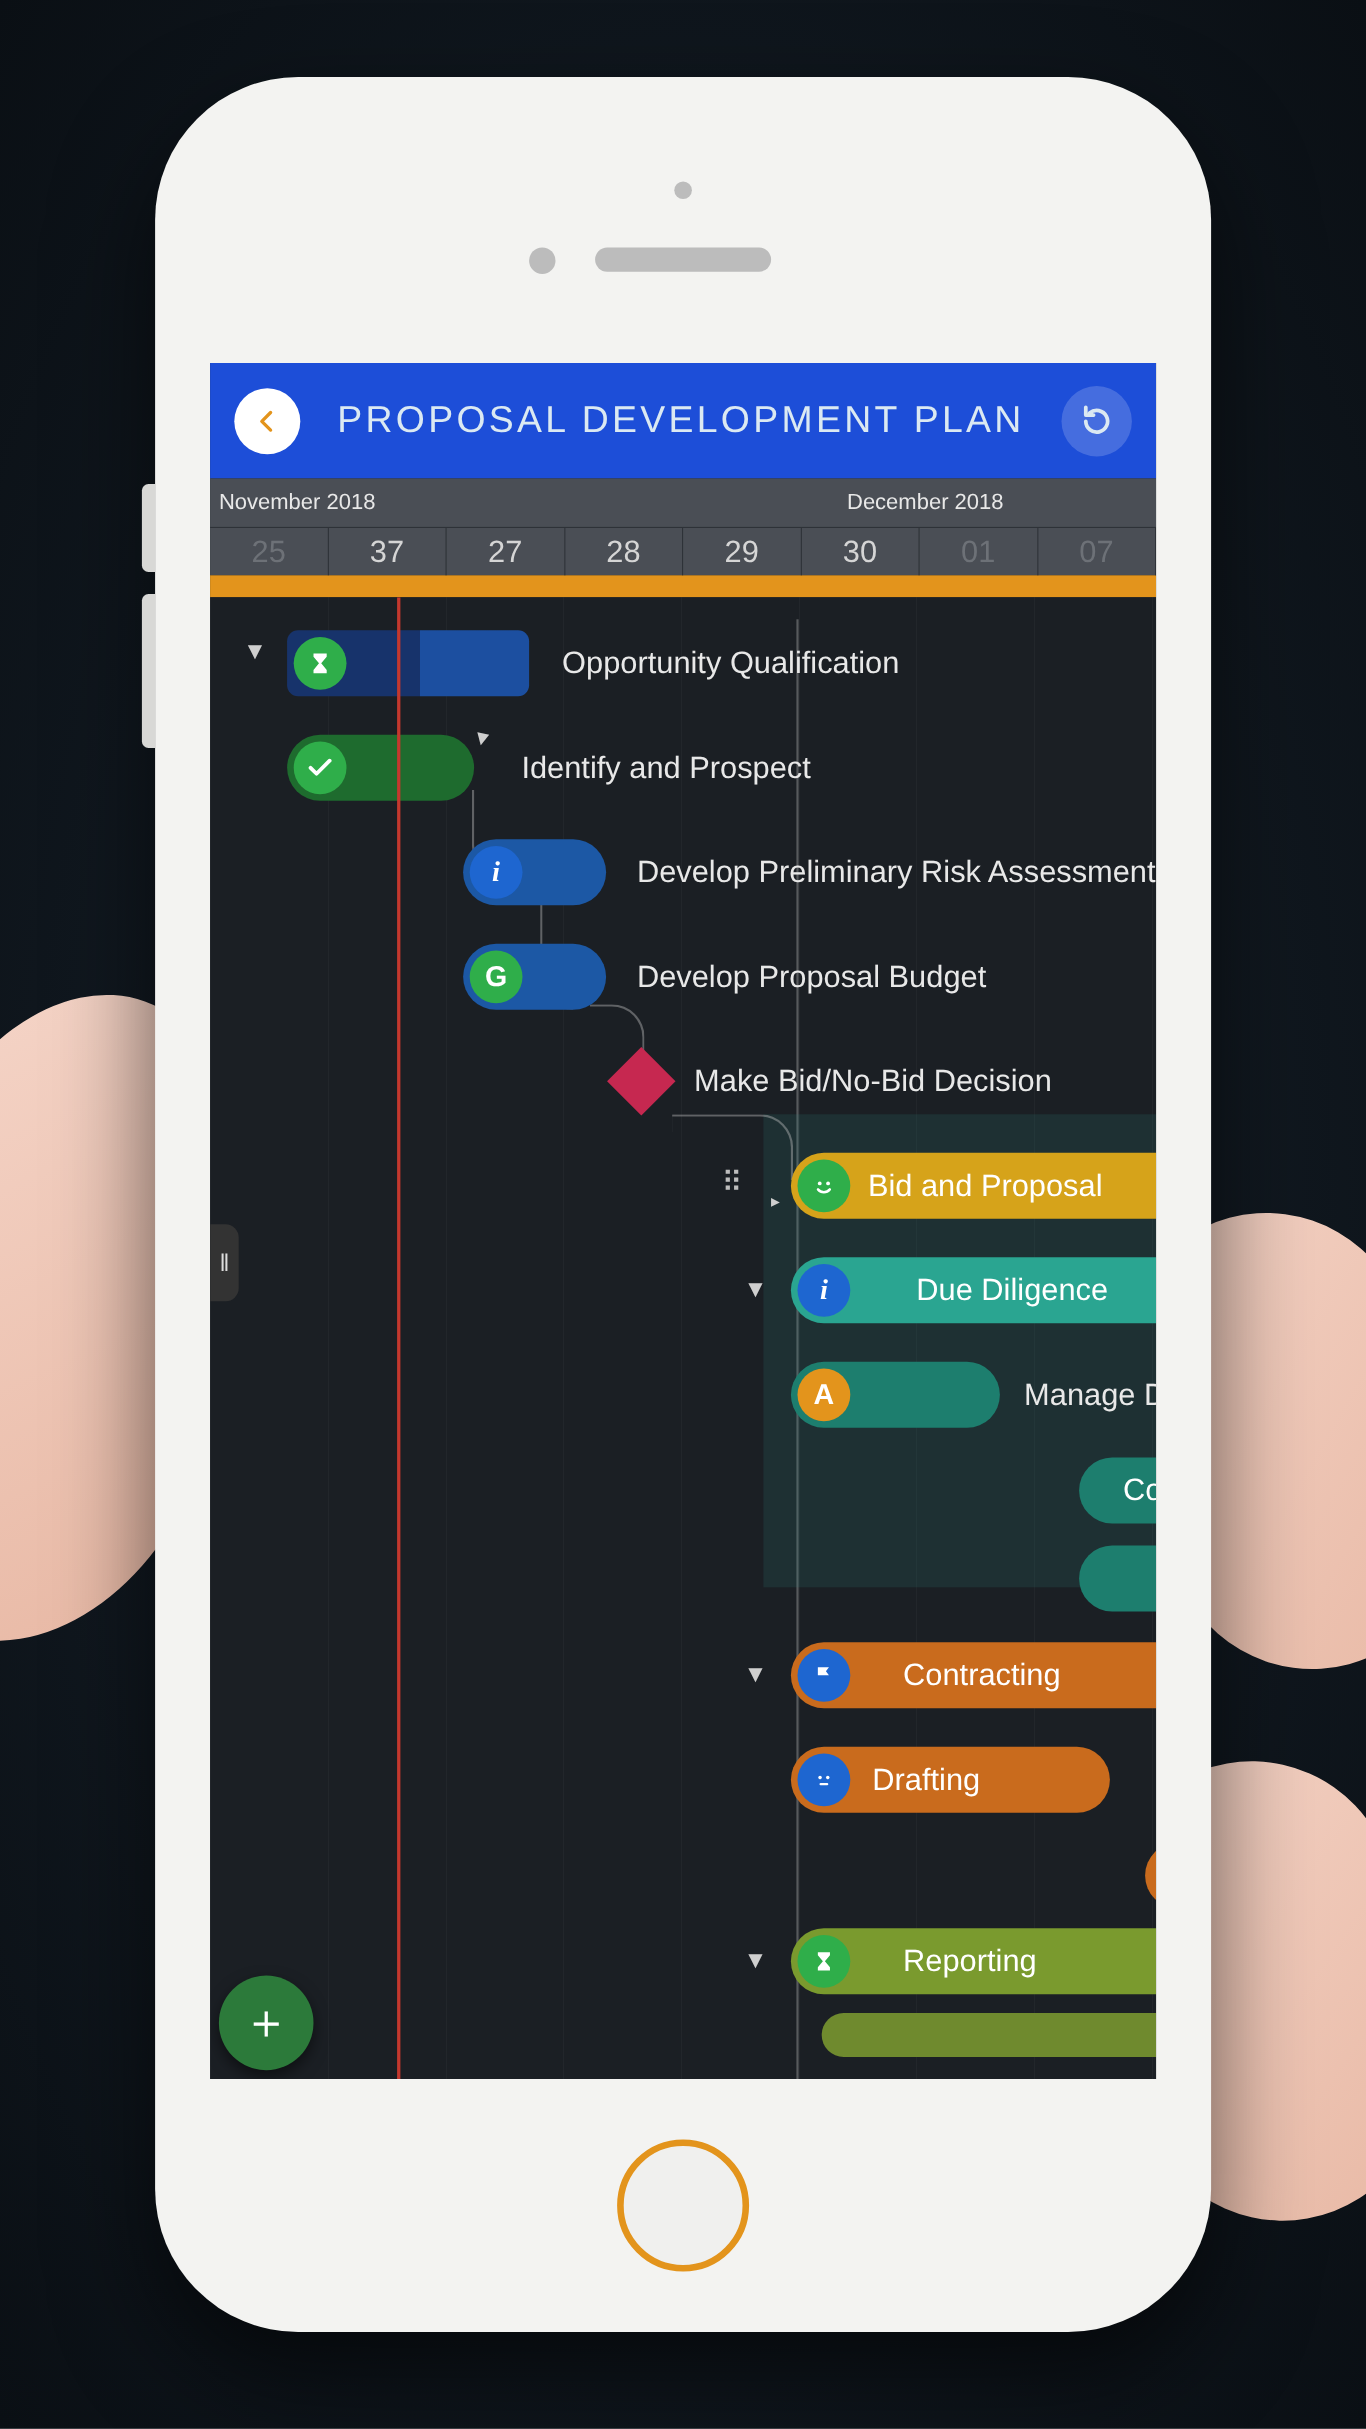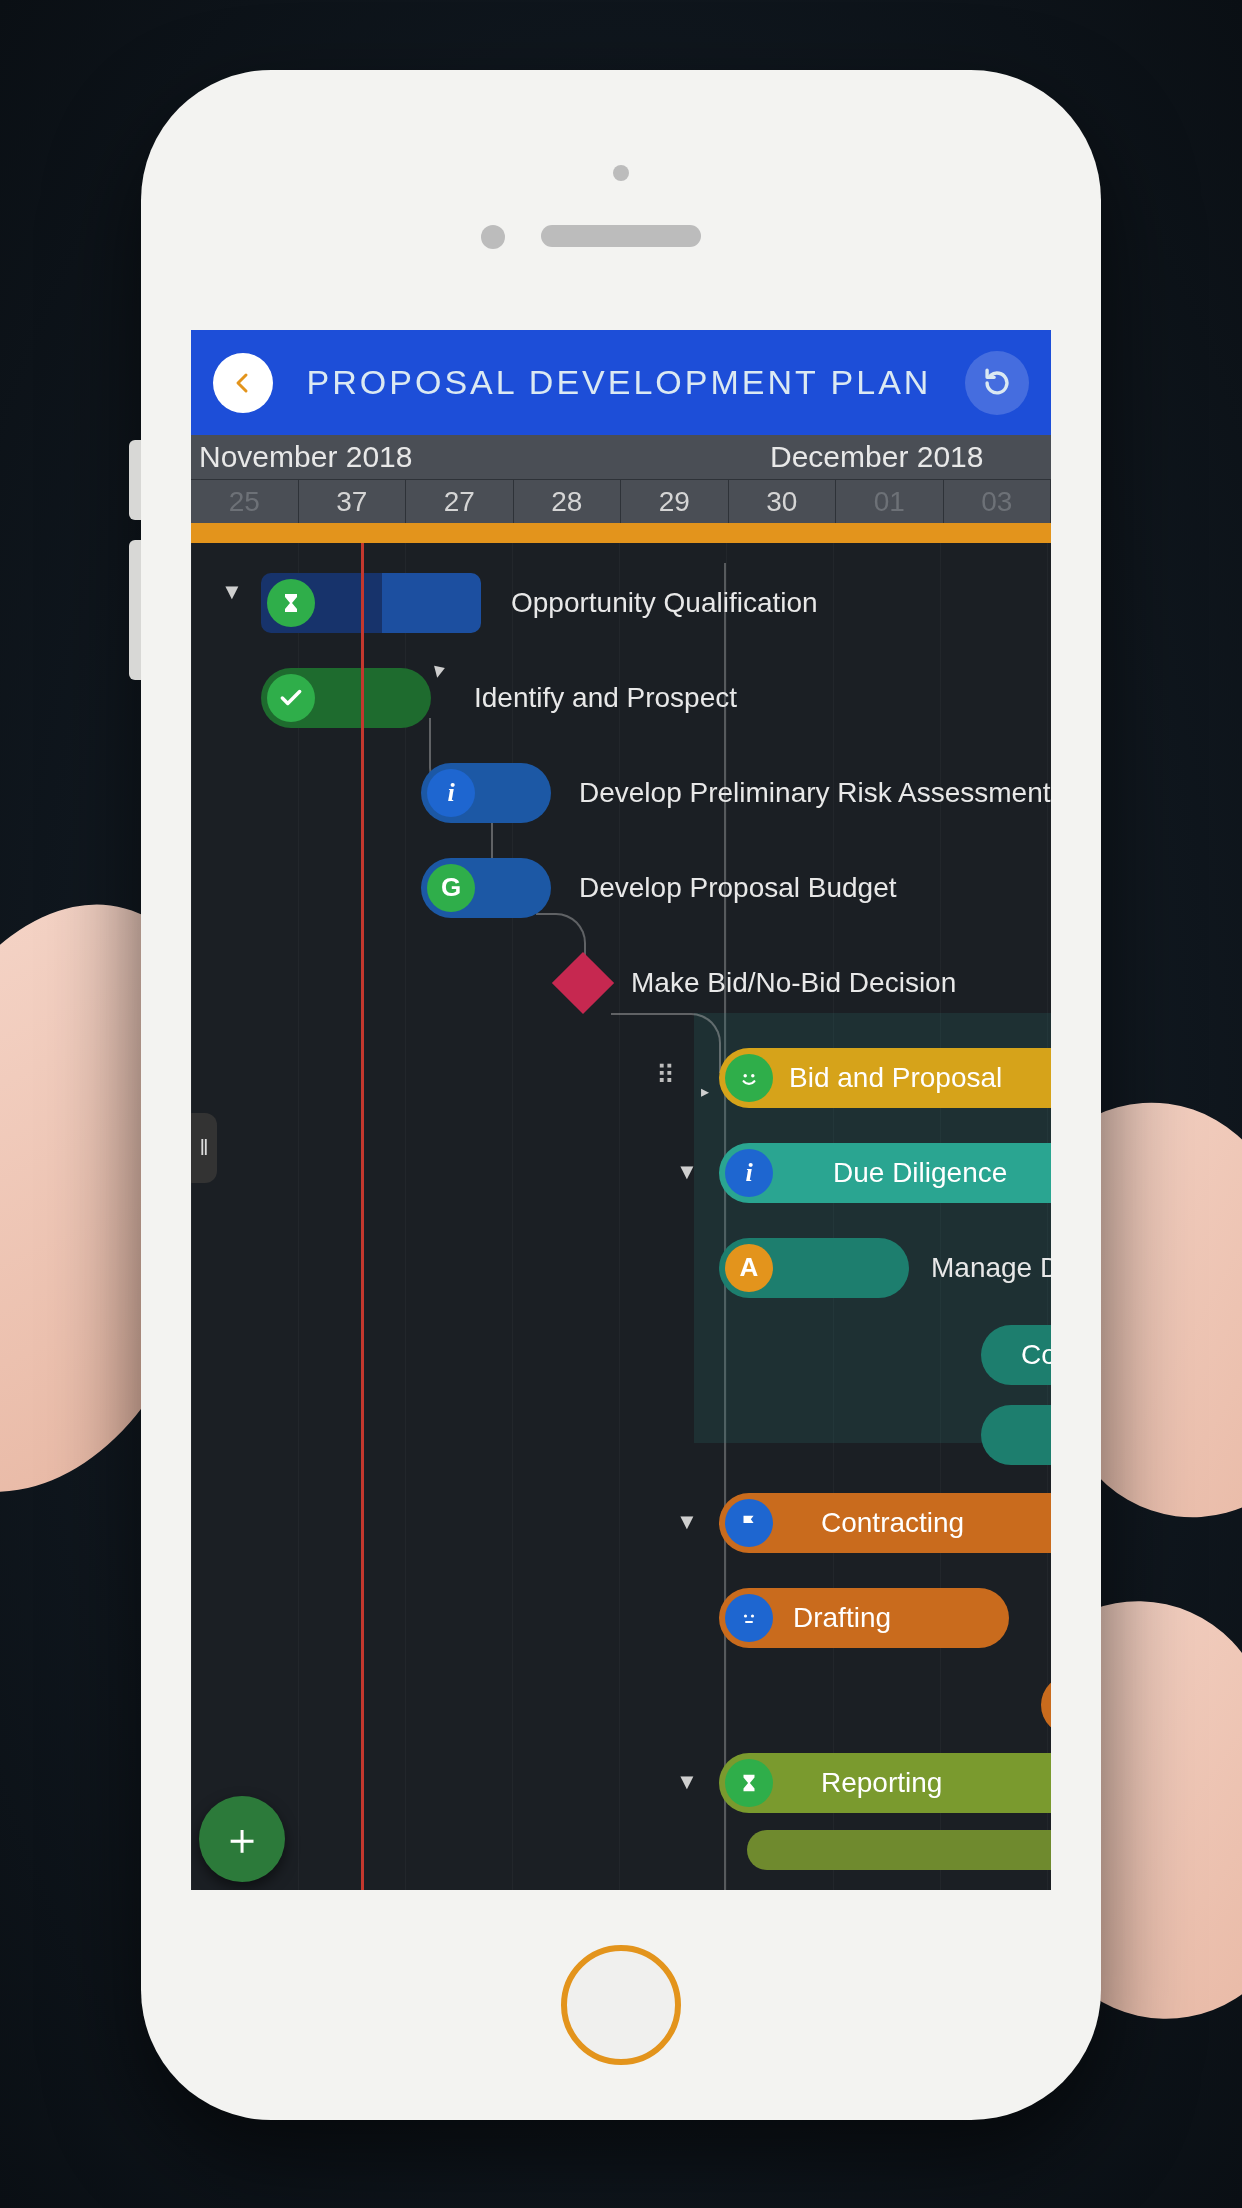--- a/index.html
+++ b/index.html
@@ -88,21 +88,21 @@
     background:rgba(255,255,255,0.18);
     display:flex; align-items:center; justify-content:center;
   }
   .refresh-btn svg { width:34px; height:34px; }
 
   
   .ruler {
     background:#4a4e55;
   }
   .months {
-    display:flex; font-size:30px; color:#e8e8e8; height:44px; align-items:center;
+    display:flex; font-size:20px; color:#e8e8e8; height:44px; align-items:center;
   }
   .month-left { padding-left:8px; flex:0 0 575px; }
   .month-right { flex:1; text-align:left; padding-left:4px; }
   .days {
     display:flex; height:44px; font-size:28px; color:#d5d5d5;
     border-top:1px solid #2e3238;
   }
   .day {
     flex:1; text-align:center; line-height:44px;
     border-right:1px solid #2e3238;
@@ -224,21 +224,21 @@
         <div class="month-right">December 2018</div>
       </div>
       <div class="days">
         <div class="day dim">25</div>
         <div class="day">37</div>
         <div class="day">27</div>
         <div class="day">28</div>
         <div class="day">29</div>
         <div class="day">30</div>
         <div class="day dim">01</div>
-        <div class="day dim">03</div>
+        <div class="day dim">07</div>
       </div>
     </div>
 
     <div class="orange-bar"></div>
 
     <div class="gantt">
       <div class="today-line"></div>
       <div class="hierarchy-line"></div>
       <div class="left-tab">‖</div>
       <div class="teal-shade"></div>

